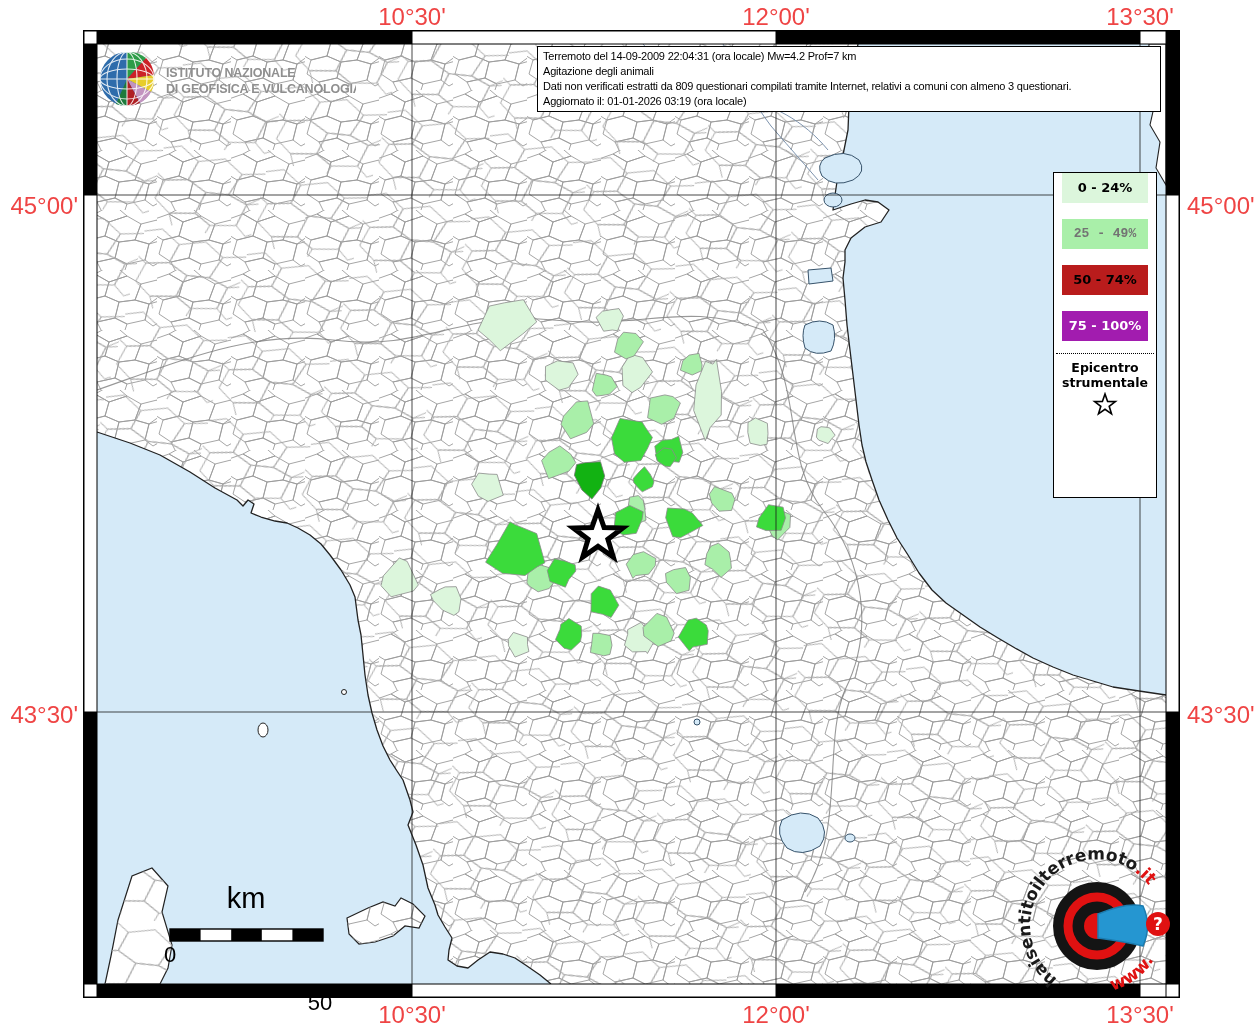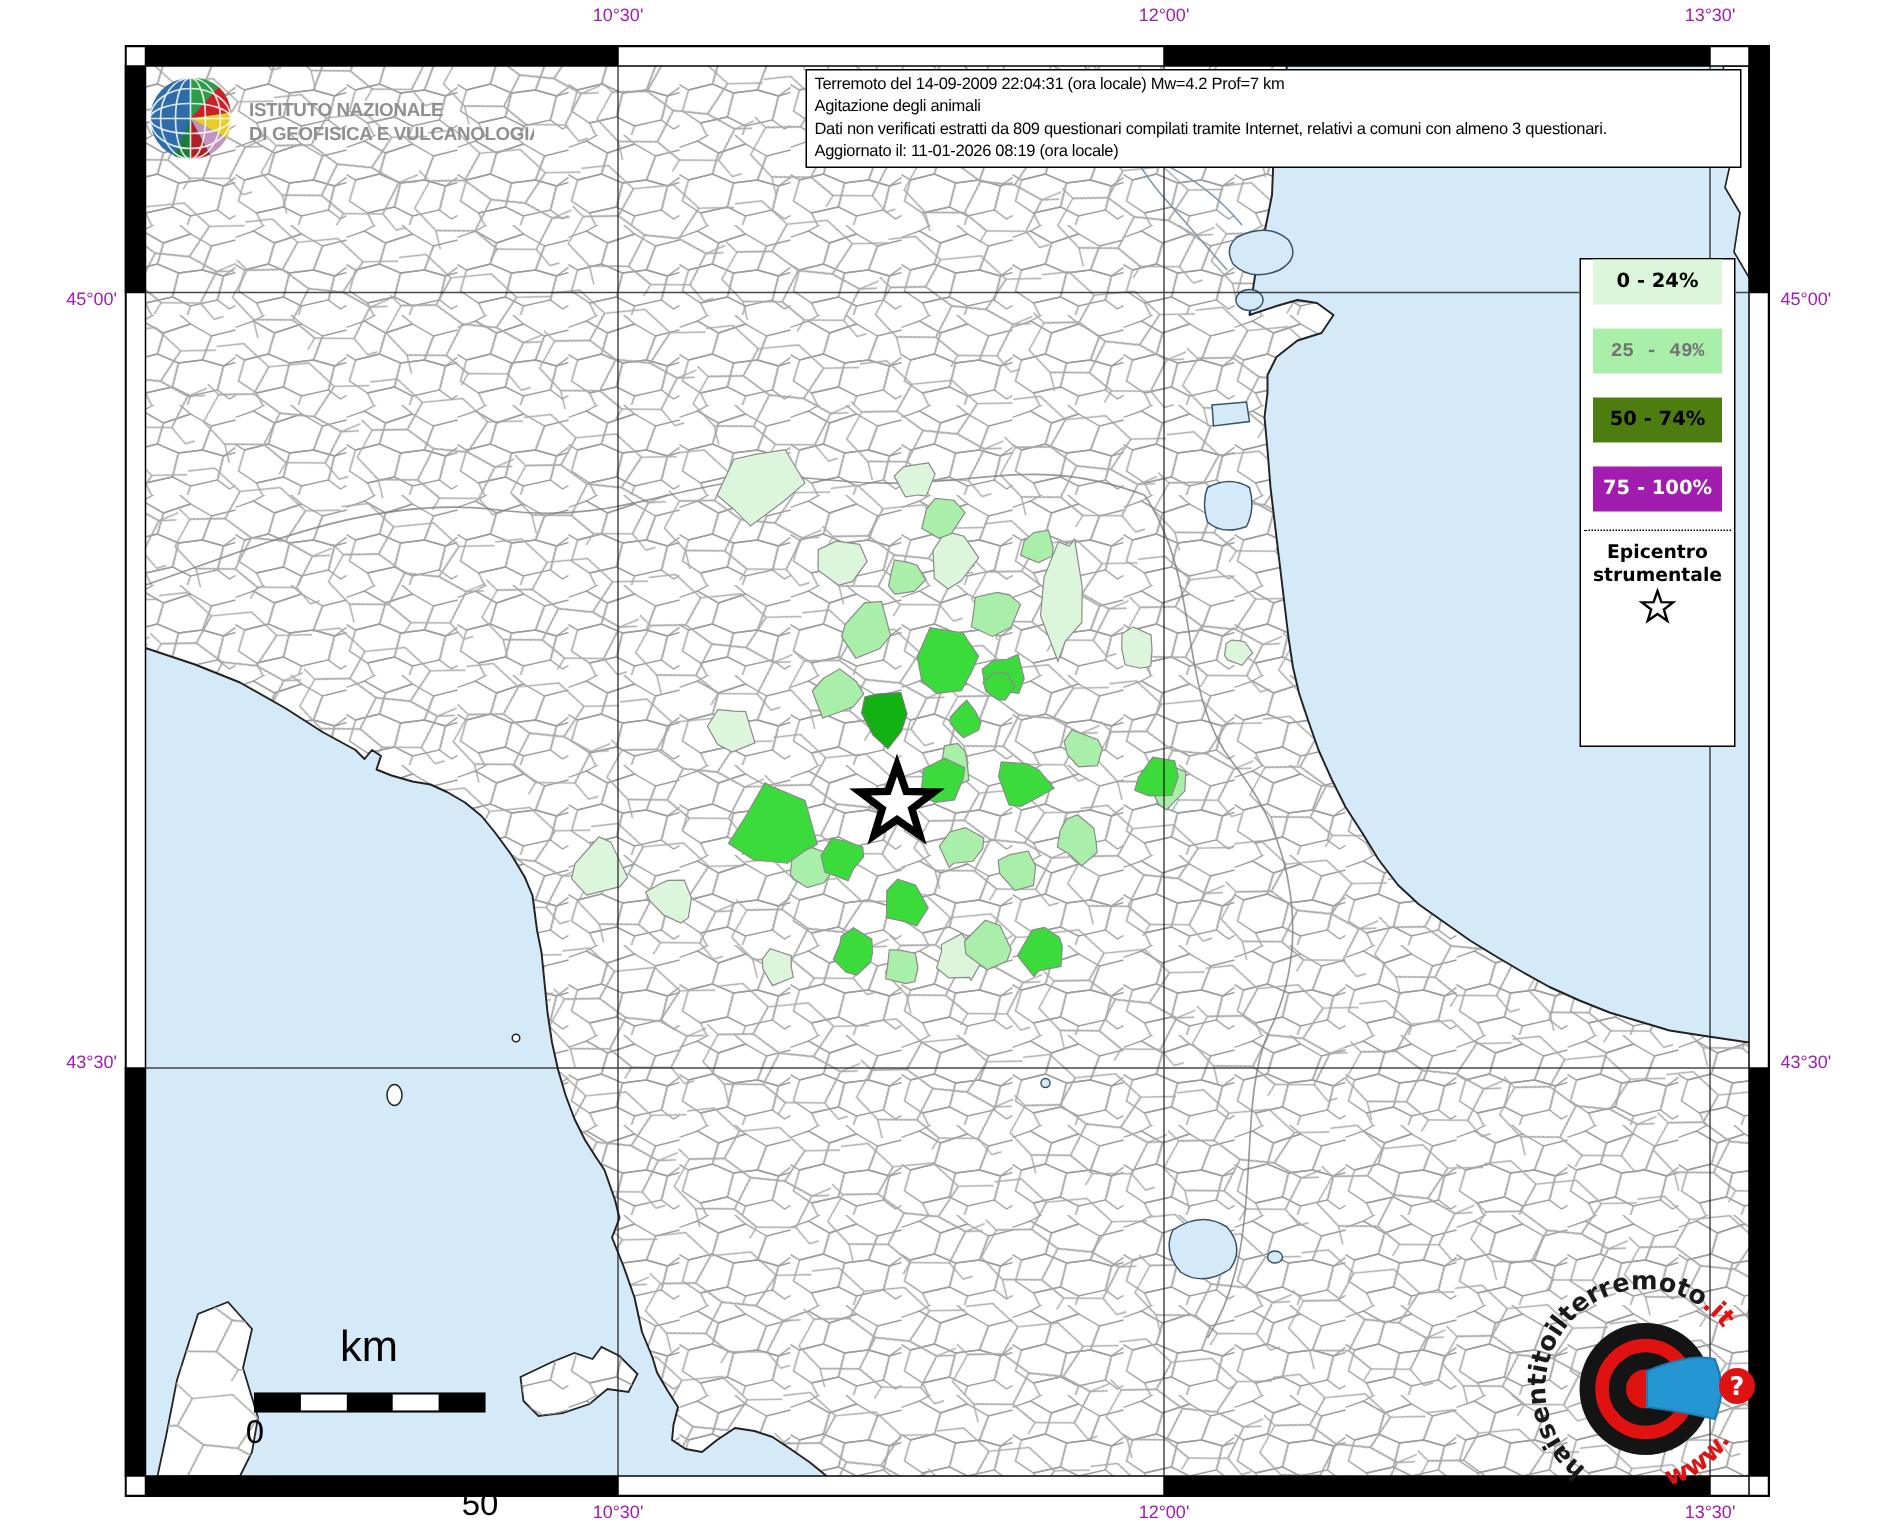--- a/index.html
+++ b/index.html
@@ -1,19 +1,19 @@
 <!DOCTYPE html>
 <html style="--sea: #d5eaf8; --g1: #dcf6dc; --g2: #a9efa9; --g3: #3bdb3b; --g4: #12b212; --accent-red: #e01111; --accent-blue: #2596d1;"><head>
 <meta charset="utf-8">
 <style>
   html,body{margin:0;padding:0;background:#fff;}
   #stage{position:relative;width:1256px;height:1024px;background:#fff;overflow:hidden;
          font-family:"Liberation Sans",sans-serif;color:#000;}
   #mapsvg{position:absolute;left:83px;top:30px;}
-  .coord{position:absolute;font-size:12px;color:#a21caf;white-space:nowrap;}
+  .coord{position:absolute;font-size:24px;color:#ef4444;white-space:nowrap;}
   .coord.center{text-align:center;}
   .coord.right{text-align:right;}
   
   #infobox{position:absolute;left:537px;top:46px;width:624px;background:#fff;
            border:1.5px solid #000;padding:2px 5px;box-sizing:border-box;
            font-size:11px;line-height:15px;letter-spacing:-0.2px;z-index:6;}
   #infobox div{white-space:nowrap;overflow:hidden;}
   
   #legend{position:absolute;left:1053px;top:172px;width:104px;height:326px;background:#fff;
           border:1.6px solid #000;box-sizing:border-box;z-index:6;text-align:center;
@@ -214,27 +214,27 @@
   <div class="coord center" style="left:1070px;top:1001px;width:140px;">13°30'</div>
   <div class="coord right" style="left:6px;top:192px;width:72px;">45°00'</div>
   <div class="coord right" style="left:6px;top:701px;width:72px;">43°30'</div>
   <div class="coord" style="left:1187px;top:192px;width:72px;">45°00'</div>
   <div class="coord" style="left:1187px;top:701px;width:72px;">43°30'</div>
 
   <div id="infobox">
     <div>Terremoto del 14-09-2009 22:04:31 (ora locale) Mw=4.2 Prof=7 km</div>
     <div>Agitazione degli animali</div>
     <div>Dati non verificati estratti da 809 questionari compilati tramite Internet, relativi a comuni con almeno 3 questionari.</div>
-    <div>Aggiornato il: 11-01-2026 08:19 (ora locale)</div>
+    <div>Aggiornato il: 01-01-2026 03:19 (ora locale)</div>
   </div>
 
   <div id="legend">
     <div class="swatch" style="background-color: rgb(220, 246, 220); color: rgb(0, 0, 0);">0 - 24%</div>
     <div class="swatch" style="background-color: rgb(169, 239, 169); color: #737373; font-family: Liberation Mono, monospace;">25 - 49%</div>
-    <div class="swatch" style="background-color: #4d7c0f; color: rgb(0, 0, 0);">50 - 74%</div>
+    <div class="swatch" style="background-color: #b91c1c; color: rgb(0, 0, 0);">50 - 74%</div>
     <div class="swatch" style="background-color: #a21caf; color: rgb(255, 255, 255);">75 - 100%</div>
     <div class="divider"></div>
     <div class="epi">
       <div>Epicentro</div>
       <div>strumentale</div>
     </div>
     <div class="starbox">
       <svg width="26" height="24" viewBox="0 0 26 24">
         <path d="M13,2 L15.6,9.4 L23.4,9.6 L17.2,14.3 L19.5,21.8 L13,17.3 L6.5,21.8 L8.8,14.3 L2.6,9.6 L10.4,9.4 Z" fill="#fff" stroke="#000" stroke-width="1.6"></path>
       </svg>

